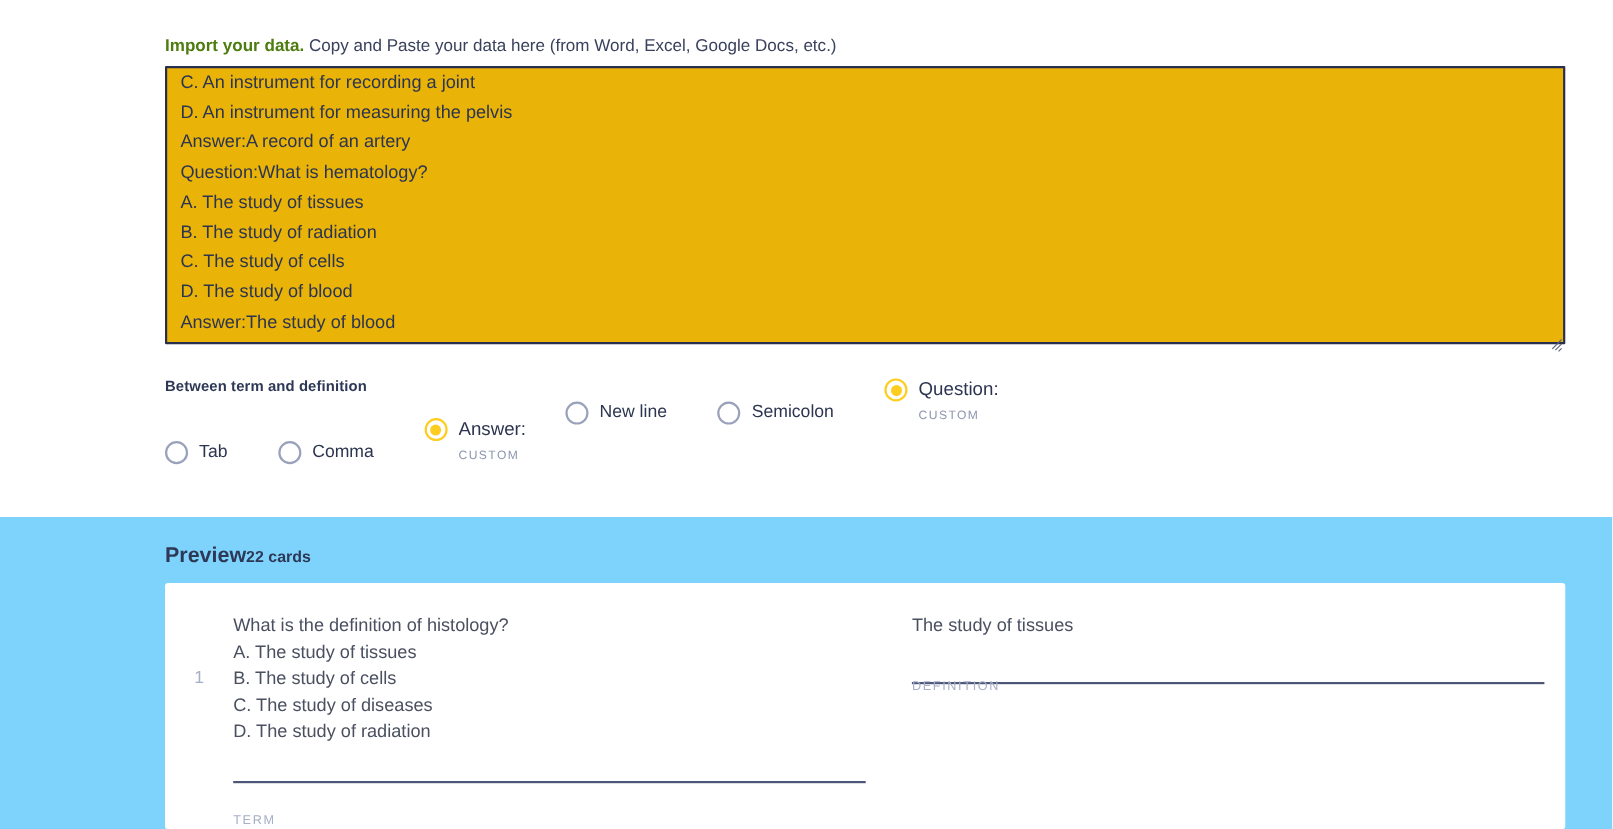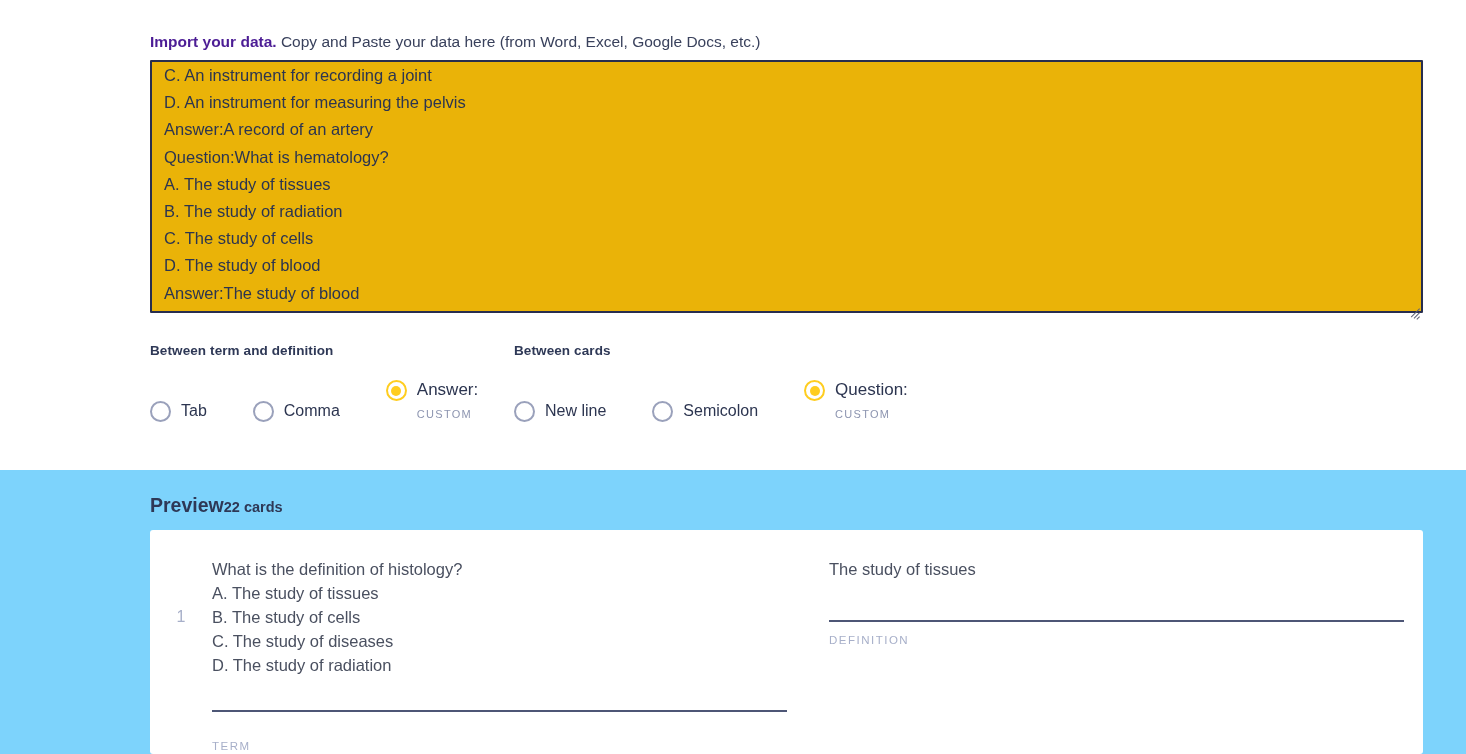--- a/index.html
+++ b/index.html
@@ -15,21 +15,21 @@
 
   
   .import-section {
     position: absolute; left: 0; top: 0; width: 1466px; height: 470px;
     background: #ffffff;
   }
   .import-head {
     position: absolute; left: 150px; top: 31px;
     font-size: 15.5px; line-height: 21px; color: #2e3856; white-space: nowrap;
   }
-  .import-head .strong { font-weight: 700; color: #4c1d95; }
+  .import-head .strong { font-weight: 700; color: #4d7c0f; }
   .import-head .light  { font-weight: 400; color: #39415c; }
 
   .textarea-wrap {
     position: absolute; left: 150px; top: 60px;
     width: 1273px; height: 253px;
   }
   .data-textarea {
     width: 100%; height: 100%;
     border: 2px solid #282e4e;
     border-radius: 1px;
@@ -147,21 +147,21 @@
   .card-rule {
     position: absolute; left: 0; bottom: 42px; height: 2px; background: #4d5676;
   }
   .card-side.term .card-rule { width: 575px; }
   .card-side.def  .card-rule { width: 575px; }
   .card-caption {
     position: absolute; left: 0; bottom: 2px;
     font-size: 11.5px; letter-spacing: 1.5px; color: #a7afc9; font-weight: 400;
   }
   .card-side.def .card-rule { bottom: 132px; }
-  .card-side.def .card-caption { bottom: 108px; }
+  .card-side.def .card-caption { bottom: 124px; }
 </style>
 </head>
 <body>
 
 <div class="page">
 
   <div class="import-section">
 
     <div class="import-head">
       <span class="strong">Import your data.</span>
@@ -205,21 +205,20 @@
             <input class="custom-input" type="text" value="Answer:" style="">
             <span class="custom-underline"></span>
             <span class="custom-caption">CUSTOM</span>
           </span>
         </div>
 
       </div>
     </div>
 
     <div class="opt-group g2">
-      <div class="group-title">Between cards</div>
       <div class="radio-row">
 
         <div class="radio-item">
           <span class="radio-dot"></span>
           <span class="radio-label">New line</span>
         </div>
 
         <div class="radio-item">
           <span class="radio-dot"></span>
           <span class="radio-label">Semicolon</span>

